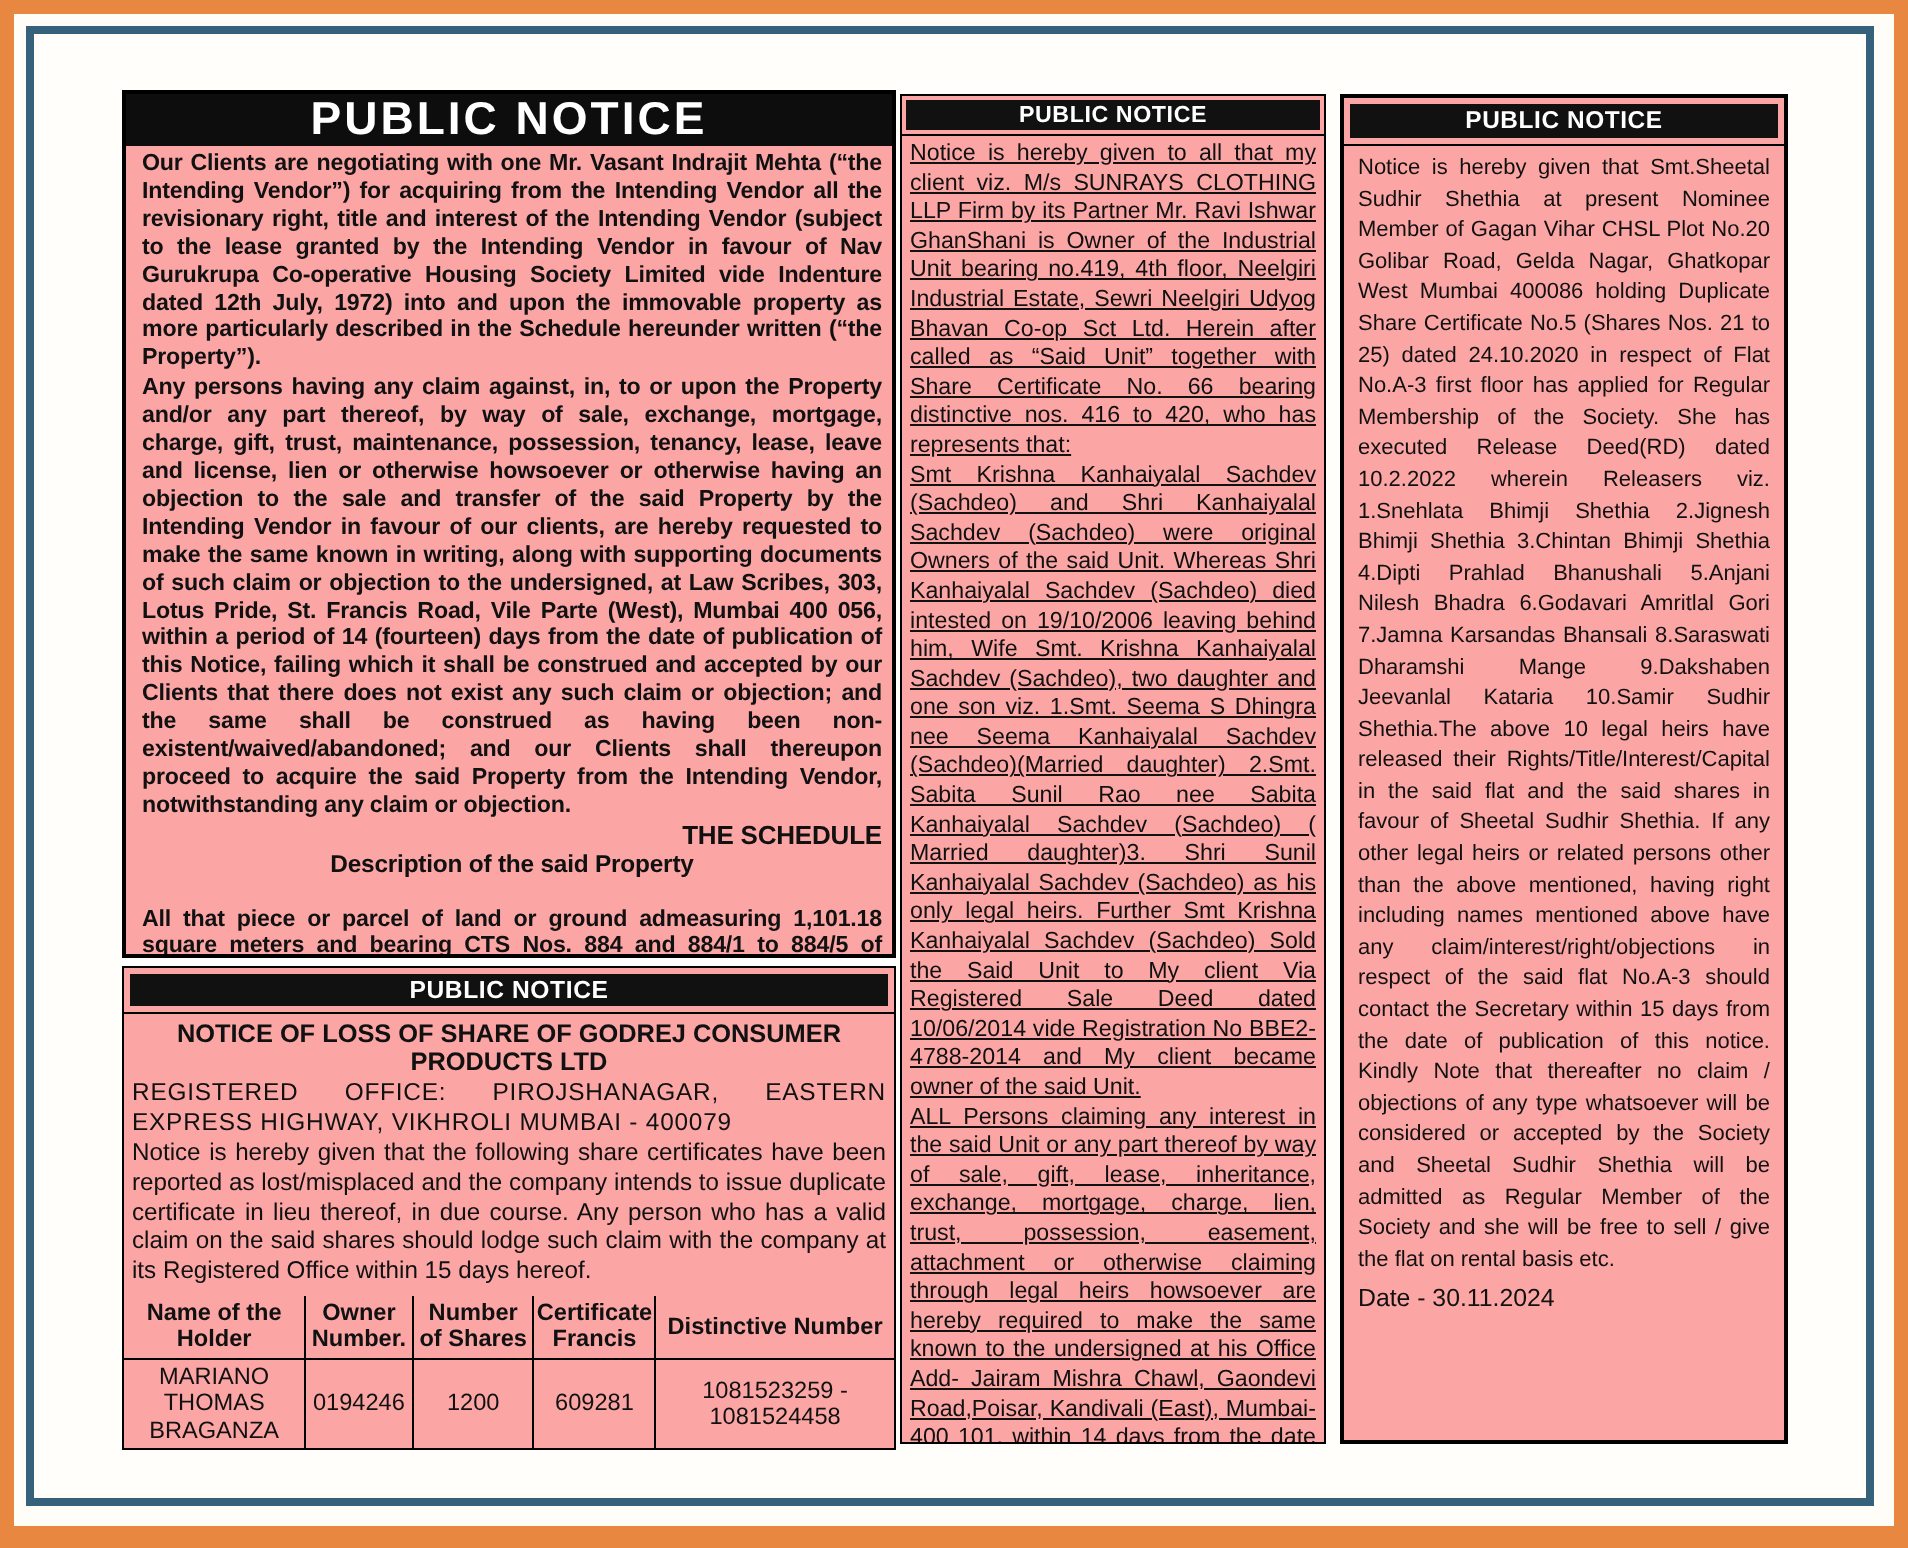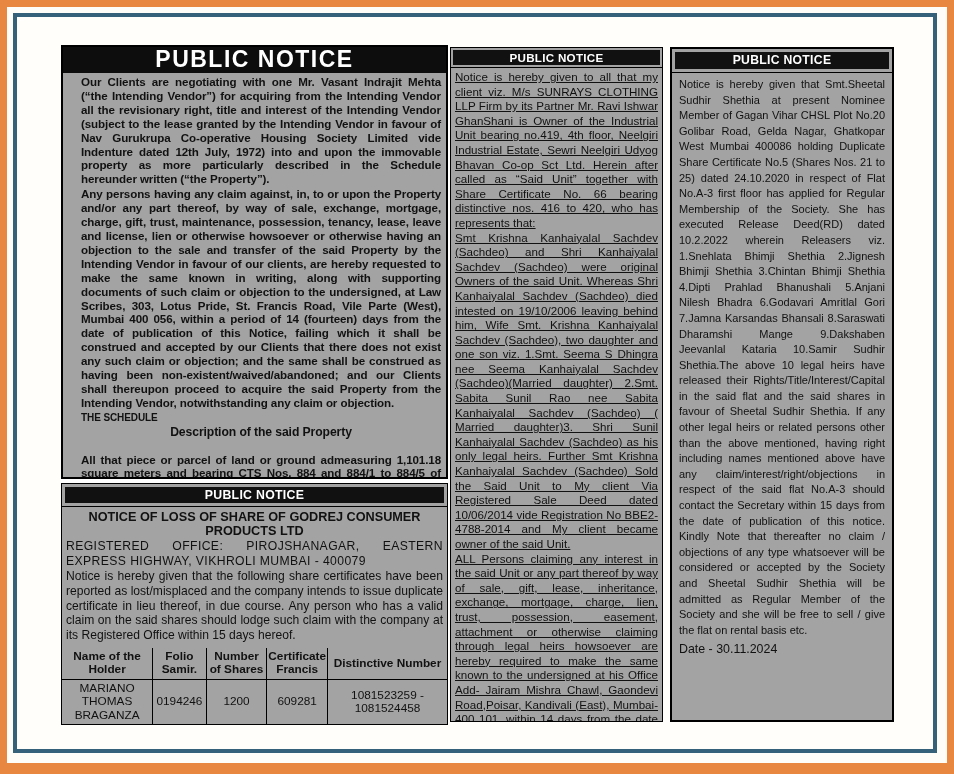--- a/index.html
+++ b/index.html
@@ -19,39 +19,39 @@
     background:#fffdf8;
   }
   .inner-frame{
     position:absolute;left:13px;top:13px;width:924px;height:740px;
     box-sizing:border-box;
     border:4px solid #35617A;
     background:#fffefb;
   }
   .col{position:absolute;box-sizing:border-box;background:#fff;}
   #col-left{left:61px;top:45px;width:387px;}
-  .notice{box-sizing:border-box;border:2px solid #000;background:#a3a3a3;overflow:hidden;}
+  .notice{box-sizing:border-box;border:2px solid #000;background:#fca5a5;overflow:hidden;}
   #notice-law{height:434px;}
   #notice-godrej{margin-top:4px;height:242px;border-width:1.5px;}
   #col-mid{left:450px;top:47px;width:213px;height:675px;border:1.5px solid #000;overflow:hidden;}
   #col-right{left:670px;top:47px;width:224px;height:675px;border:2px solid #000;overflow:hidden;}
 
   
   .big-header{
     background:#0d0d0d;color:#fff;text-align:center;
     font-size:23px;font-weight:bold;letter-spacing:1.5px;
     line-height:25px;height:26px;
   }
   .law-body{
-    padding:2px 5px 0 18px;
+    padding:2px 5px 0 8px;
     font-weight:bold;font-size:11.6px;line-height:13.9px;
     text-align:justify;letter-spacing:-0.1px;
   }
   .law-body p{margin:0 0 1px 0;}
-  .sched-title{text-align:left;font-weight:bold;font-size:10px;margin:1px 0;}
+  .sched-title{text-align:right;font-weight:bold;font-size:13px;margin:1px 0;}
   .sched-sub{text-align:center;font-weight:bold;font-size:12.2px;margin:0 0 13px 0;}
 
   
   .bar-wrap{border-bottom:1.5px solid #000;padding:3px;}
   .bar{
     background:#111;color:#fff;text-align:center;
     font-weight:bold;font-size:12.3px;line-height:16px;
     letter-spacing:0.3px;
   }
 
@@ -101,21 +101,21 @@
     <div class="bar-wrap">
       <div class="bar">PUBLIC NOTICE</div>
     </div>
     <div class="godrej-title">NOTICE OF LOSS OF SHARE OF GODREJ CONSUMER PRODUCTS LTD</div>
     <div class="godrej-reg">REGISTERED OFFICE: PIROJSHANAGAR, EASTERN EXPRESS HIGHWAY, VIKHROLI MUMBAI - 400079</div>
     <div class="godrej-body">Notice is hereby given that the following share certificates have been reported as lost/misplaced and the company intends to issue duplicate certificate in lieu thereof, in due course. Any person who has a valid claim on the said shares should lodge such claim with the company at its Registered Office within 15 days hereof.</div>
     <table class="godrej-table">
       <tbody>
         <tr>
           <th style="width:24%">Name of the Holder</th>
-          <th style="width:14%">Folio Samir.</th>
+          <th style="width:14%">Owner Number.</th>
           <th style="width:16%">Number of Shares</th>
           <th style="width:14%">Certificate Francis</th>
           <th style="width:32%">Distinctive Number</th>
         </tr>
         <tr>
           <td>MARIANO THOMAS BRAGANZA</td>
           <td>0194246</td>
           <td>1200</td>
           <td>609281</td>
           <td>1081523259 - 1081524458</td>

